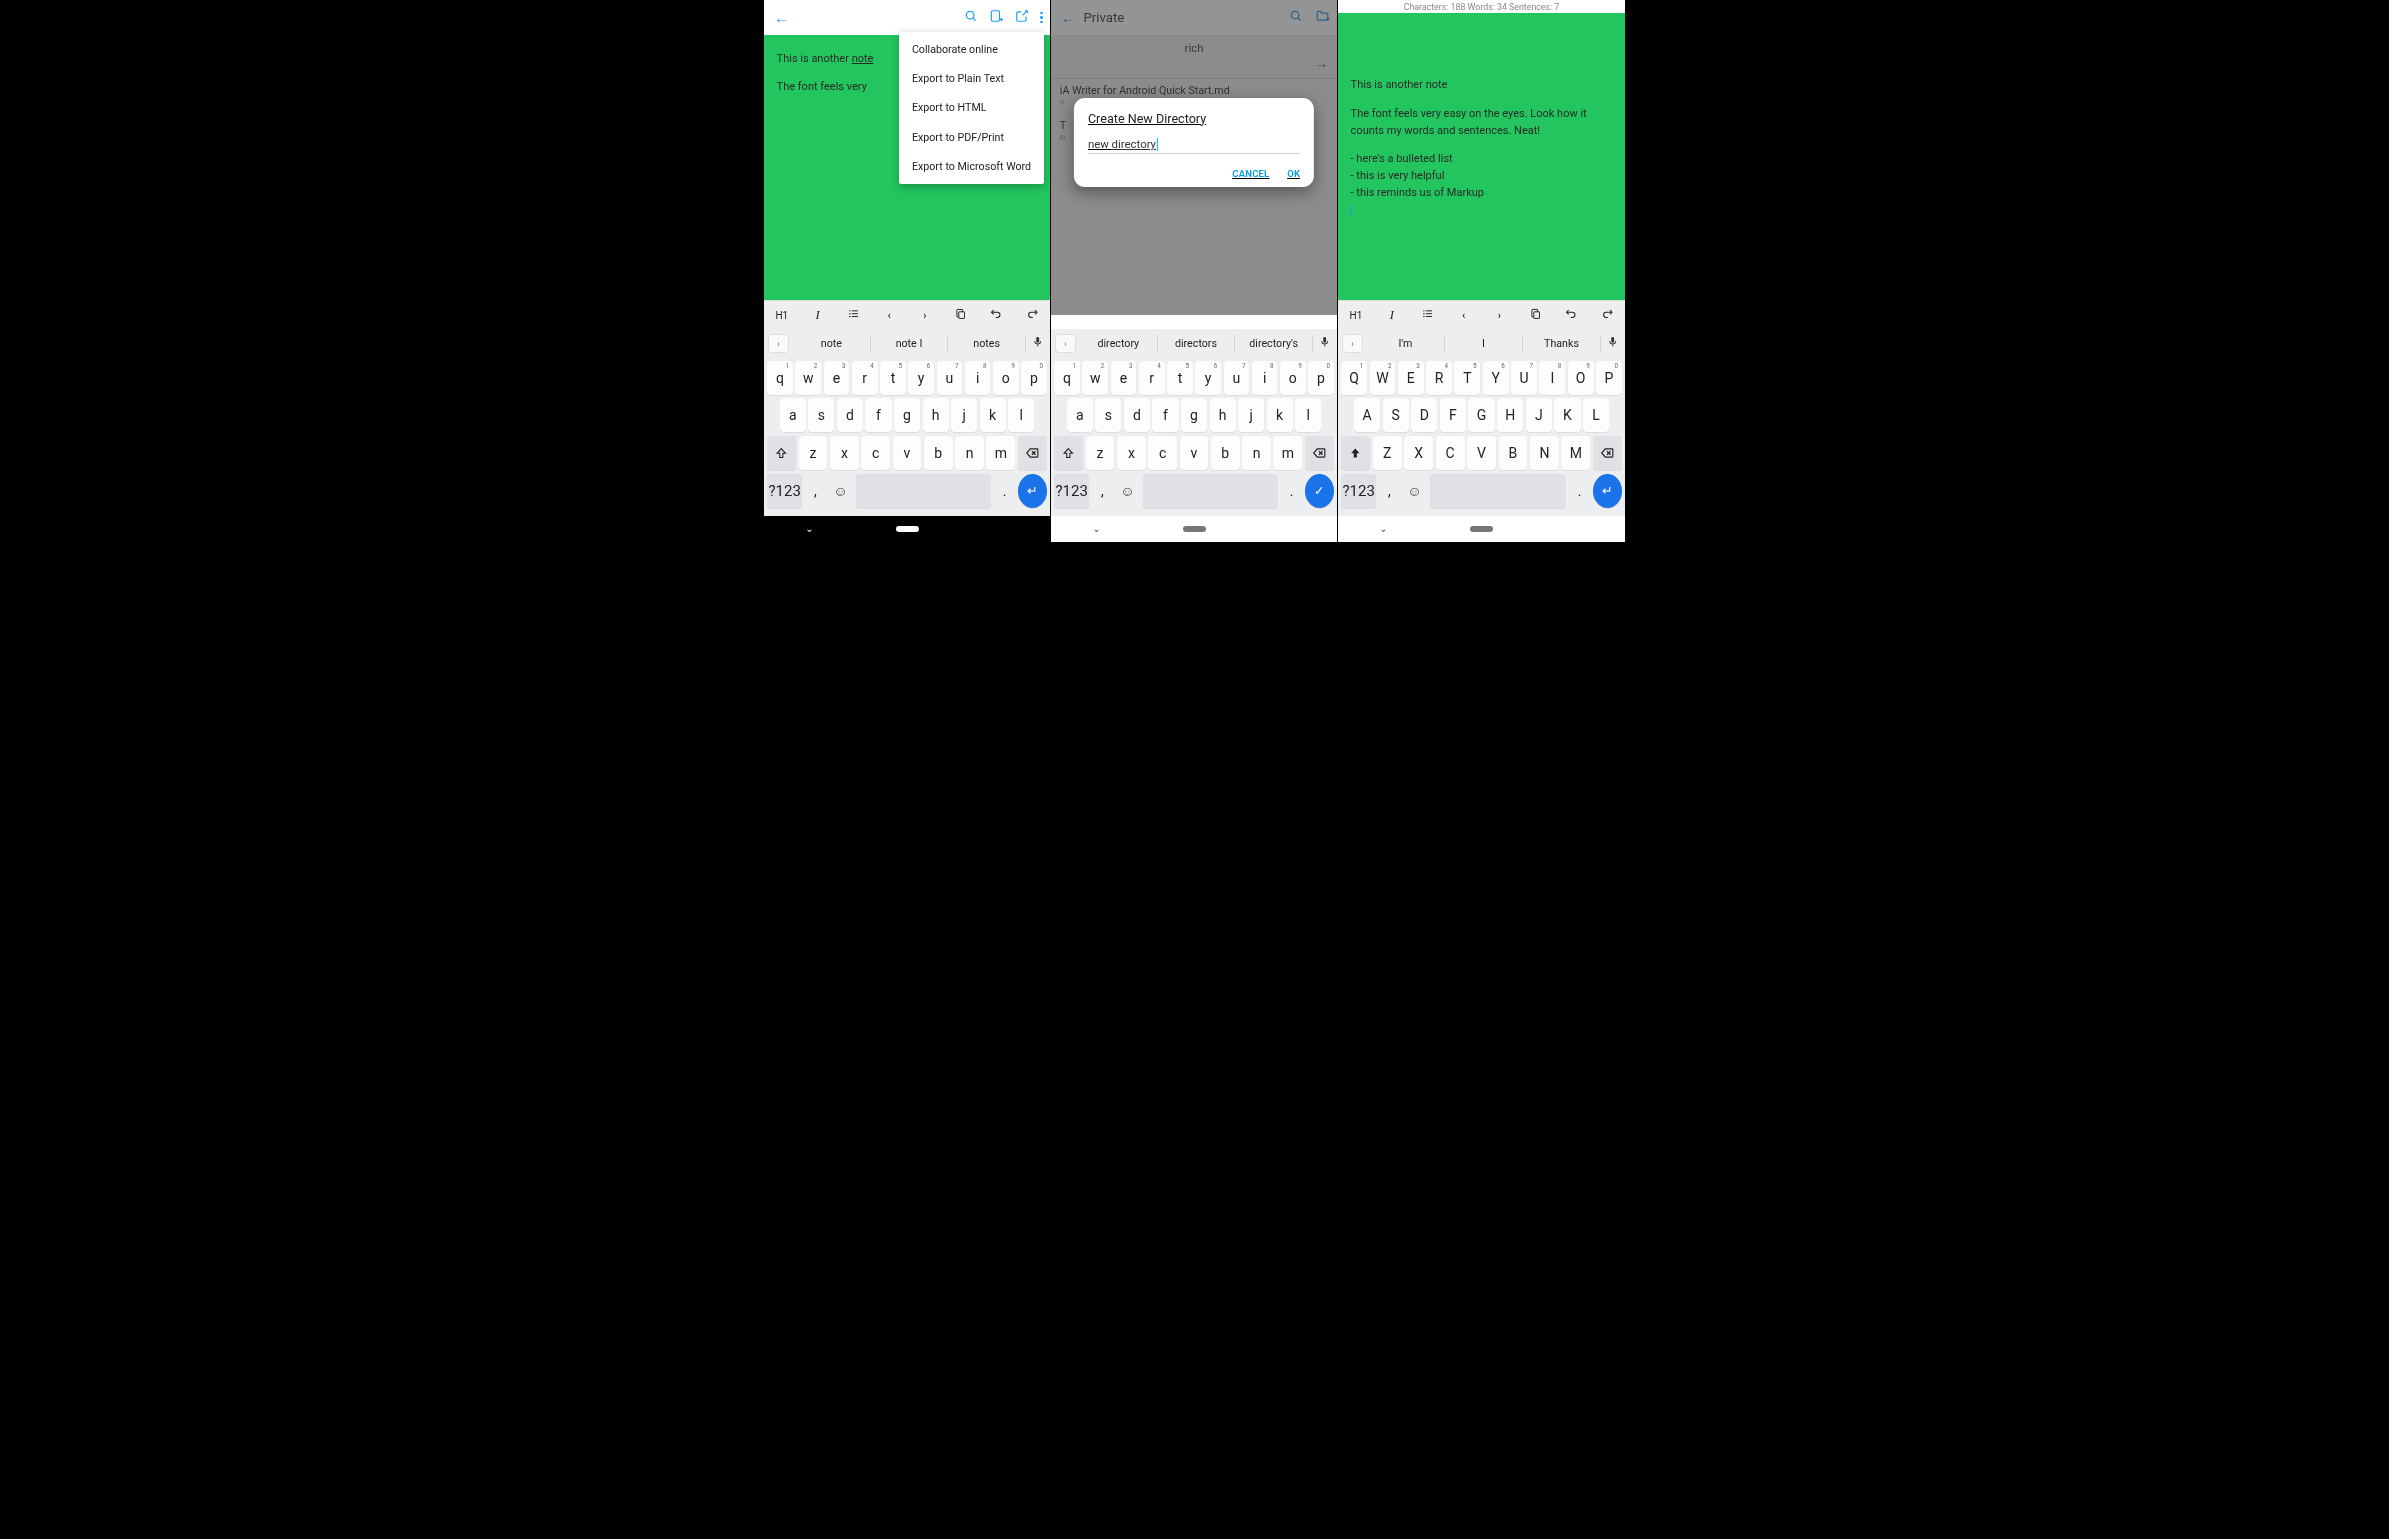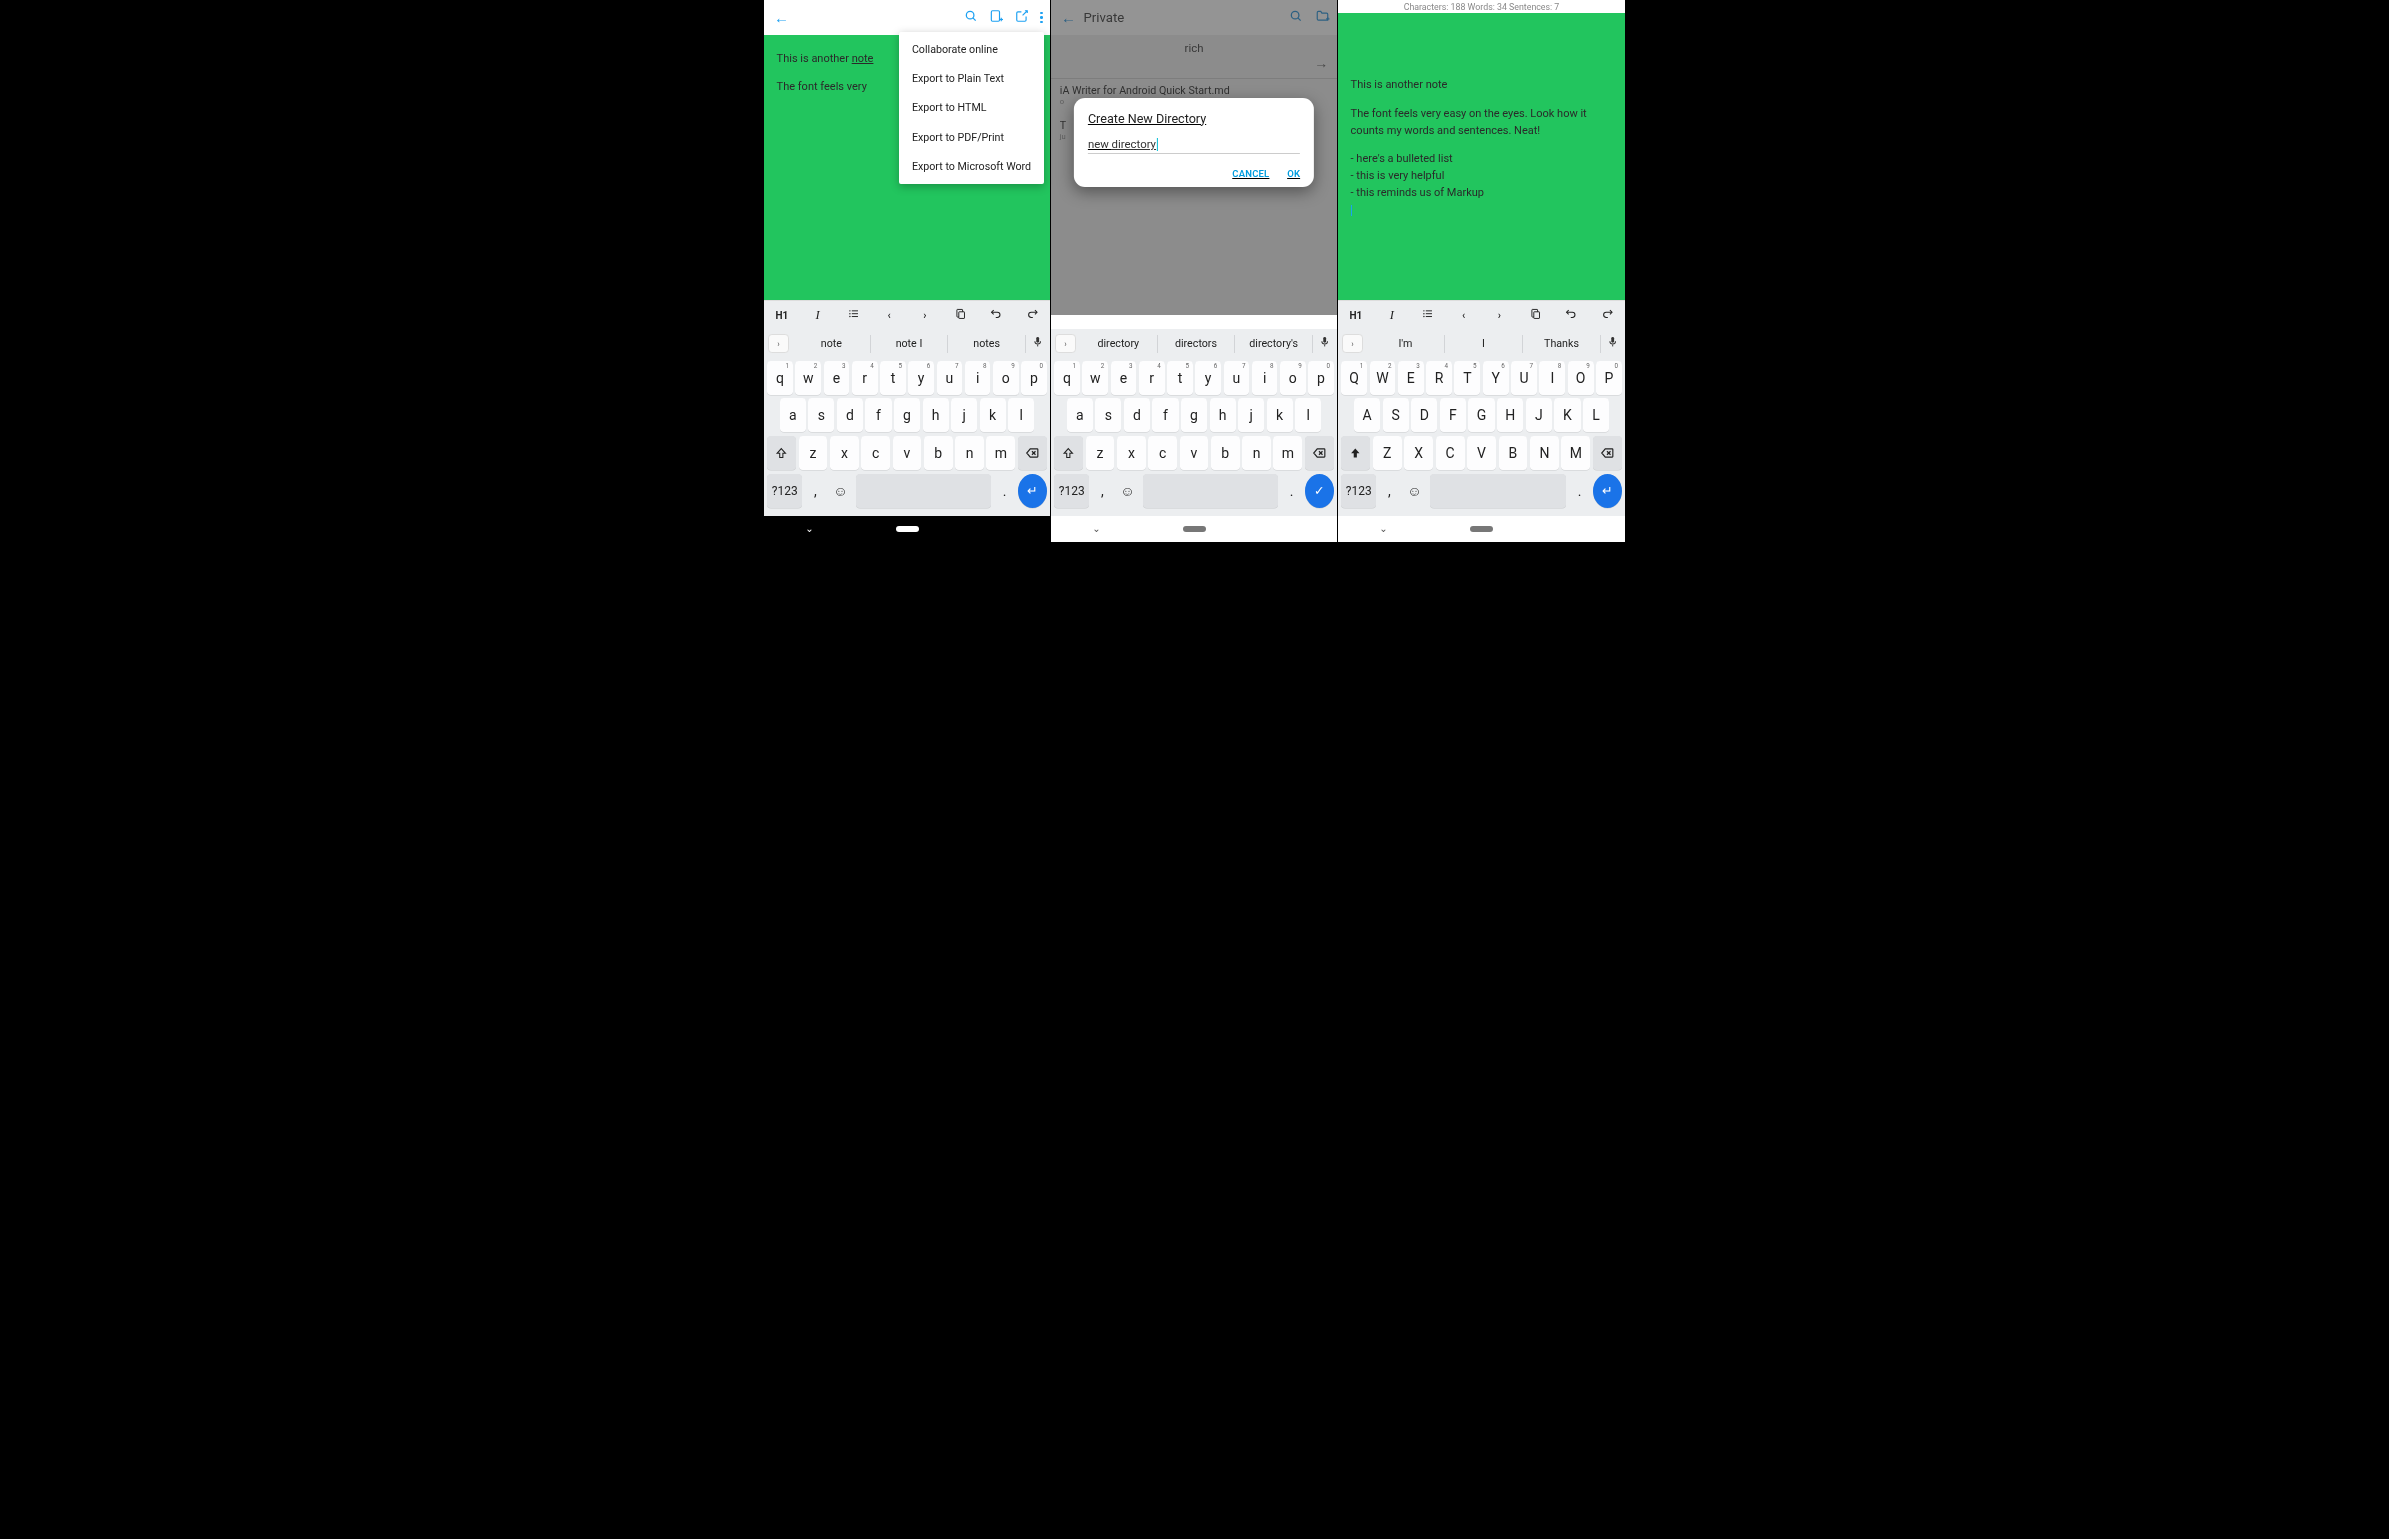--- a/index.html
+++ b/index.html
@@ -22,39 +22,39 @@
 
 .editor { flex:1; padding:15px 12.6px; font-family:"Menlo","Consolas",monospace; font-size:11px; line-height:1.55; color:#2a2a2a; background:#22c55e; overflow:hidden; }
 .editor p { margin-bottom:11.4px; }
 .editor .underline { text-decoration:underline; }
 .cursor { display:inline-block; width:1.3px; height:11.4px; background:#1da1f2; vertical-align:text-bottom; }
 
 .stats-bar { text-align:center; font-size:8.8px; color:#888; padding:1.9px 0 1.3px; background:#fff; }
 
 .format-bar { height:29px; display:flex; align-items:center; background:#eceef0; border-top:0.6px solid #ddd; }
 .fb-btn { flex:1; text-align:center; font-size:10.7px; color:#222; font-weight:500; }
-.fb-btn.h1 { font-weight:700; font-size:10px; }
+.fb-btn.h1 { font-weight:400; font-size:10px; }
 .fb-btn.italic { font-style:italic; font-family:serif; font-size:12.6px; }
 
 .suggest-bar { height:29px; display:flex; align-items:center; background:#eceef0; }
 .sb-chev { width:21.4px; height:19px; margin:0 3.8px; background:#fafafa; border:0.6px solid #ddd; border-radius:3.8px; display:flex; align-items:center; justify-content:center; font-size:8.2px; color:#555; }
 .sb-word { flex:1; text-align:center; font-size:10.7px; color:#222; border-right:0.6px solid #d2d4d7; padding:2.5px 0; }
 .sb-word:last-of-type { border-right:none; }
 .sb-mic { width:24px; text-align:center; font-size:11.4px; color:#333; }
 
 .keyboard { background:#eceef0; padding:2.5px 1.9px 3.8px; }
 .kb-row { display:flex; gap:2.5px; margin-bottom:3.8px; padding:0 1.3px; }
 .kb-row.r2 { padding:0 14px; }
 .kb-row.r4 { gap:3.8px; }
 .key { flex:1; height:34px; background:#fdfdfe; border-radius:3.8px; display:flex; align-items:center; justify-content:center; font-size:14px; color:#222; position:relative; box-shadow:0 0.6px 0.6px rgba(0,0,0,.15); }
 .key.flat { background:transparent; box-shadow:none; }
 .key sup { position:absolute; top:1.9px; right:3.8px; font-size:6.3px; color:#666; }
 .key.special { background:#dfe1e4; font-size:11.4px; flex:0 0 29px; }
 .key.shift { flex:0 0 29px; }
-.key.num { flex:0 0 35px; font-size:12px; }
+.key.num { flex:0 0 35px; font-size:15px; }
 .key.space { flex:1; background:#dfe1e4; }
 .key.enter { flex:0 0 29px; background:#1a73e8; color:#fff; border-radius:50%; font-size:12.6px; }
 .key.enter.chk::before { content:"✓"; }
 .key.enter.arr::before { content:"↵"; }
 
 .navbar { height:26.5px; display:flex; align-items:center; justify-content:space-around; }
 .navbar.dark { background:#000; color:#fff; }
 .navbar.light { background:#fff; color:#555; }
 .nav-pill { width:23px; height:6.3px; border-radius:3.8px; }
 .navbar.dark .nav-pill { background:#fff; }

